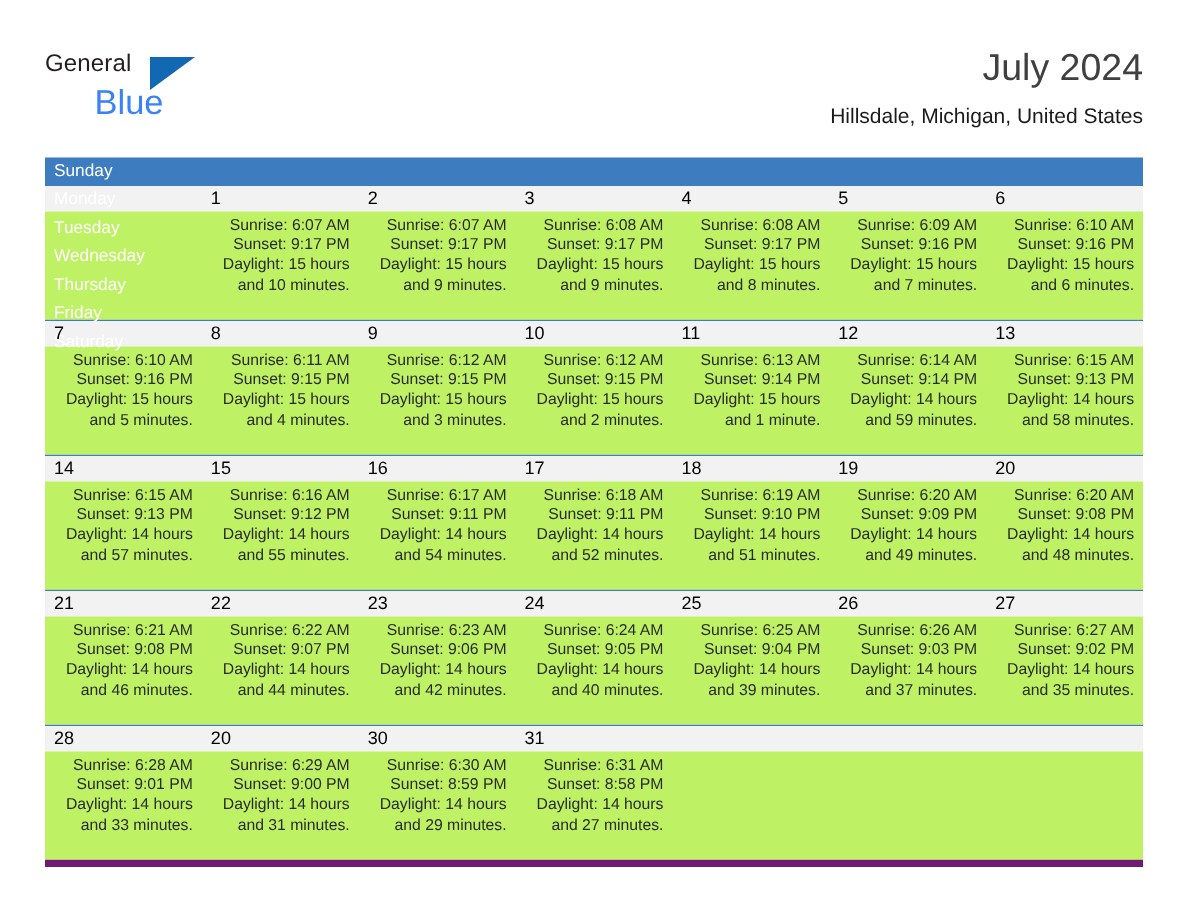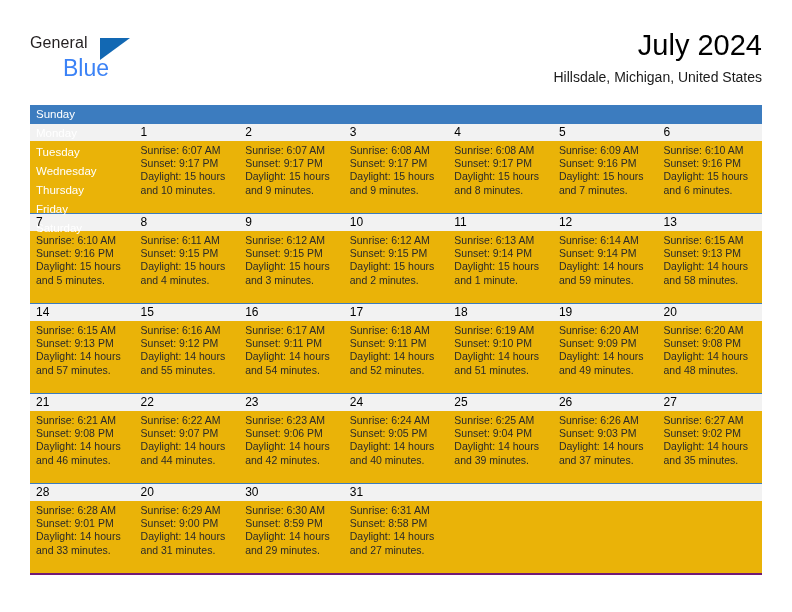--- a/index.html
+++ b/index.html
@@ -63,22 +63,22 @@
     border-bottom: 22px solid transparent;
   }
 
   .title-block {
     position: absolute;
     right: 0;
     top: 0;
     text-align: right;
   }
   .cal-title {
-    font-size: 29px;
-    color: #000000;
+    font-size: 25px;
+    color: #404040;
     line-height: 34px;
     white-space: nowrap;
   }
   .cal-subtitle {
     margin-top: 6px;
     font-size: 14px;
     color: #1a1a1a;
     line-height: 18px;
     white-space: nowrap;
   }
@@ -102,31 +102,32 @@
     font-size: 11.5px;
     line-height: 19px;
     padding-left: 6px;
     box-sizing: border-box;
     white-space: nowrap;
   }
   .week {
     border-bottom: 1px solid #3c7cbf;
   }
   .week:last-child {
-    border-bottom: 2px solid #701a75;
+    border-bottom: 5px solid #701a75;
   }
   .week-daynums {
     display: flex;
     background: #f2f2f2;
     height: 17px;
   }
   .week-body {
     display: flex;
-    background: #eab308;
+    background: #bef264;
     height: 72px;
+    text-align: right;
   }
   .daynum {
     flex: 1 1 0;
     font-size: 12px;
     line-height: 17px;
     padding-left: 6px;
     box-sizing: border-box;
     color: #000000;
   }
   .daycell {

